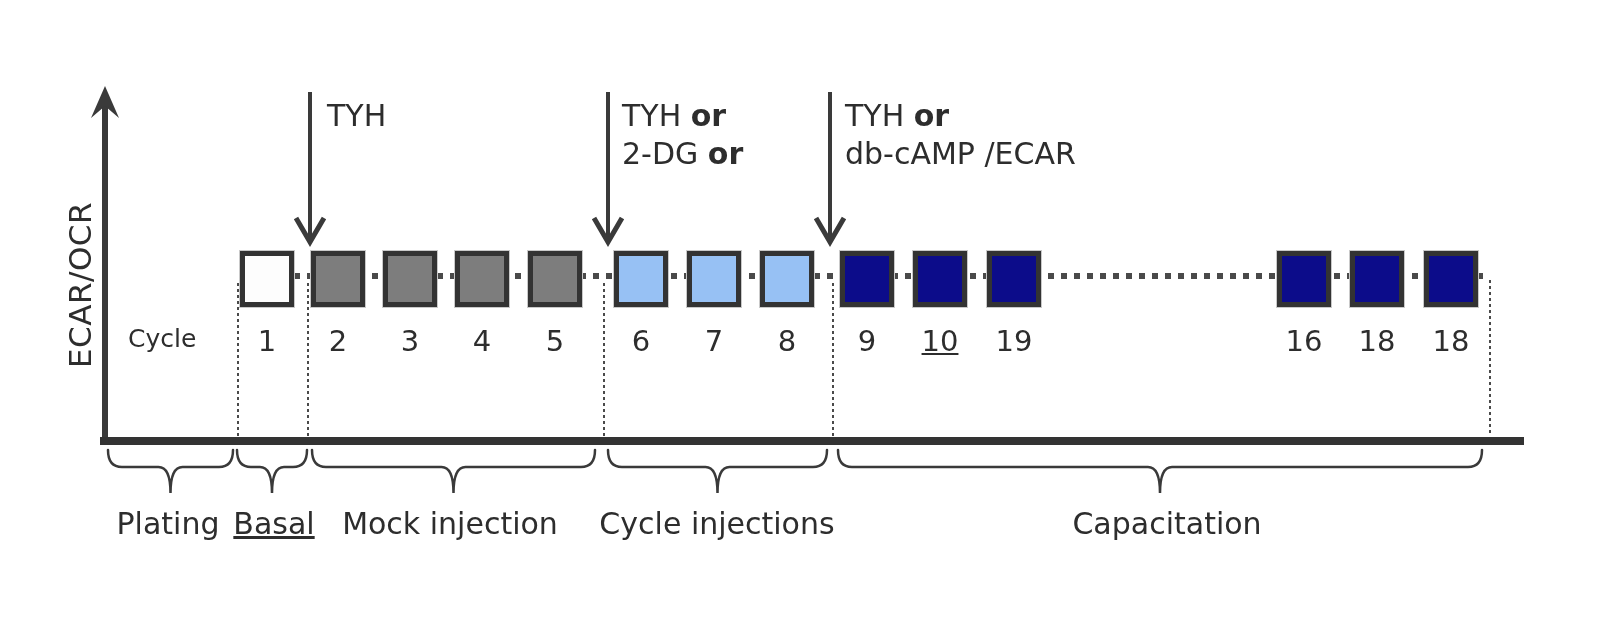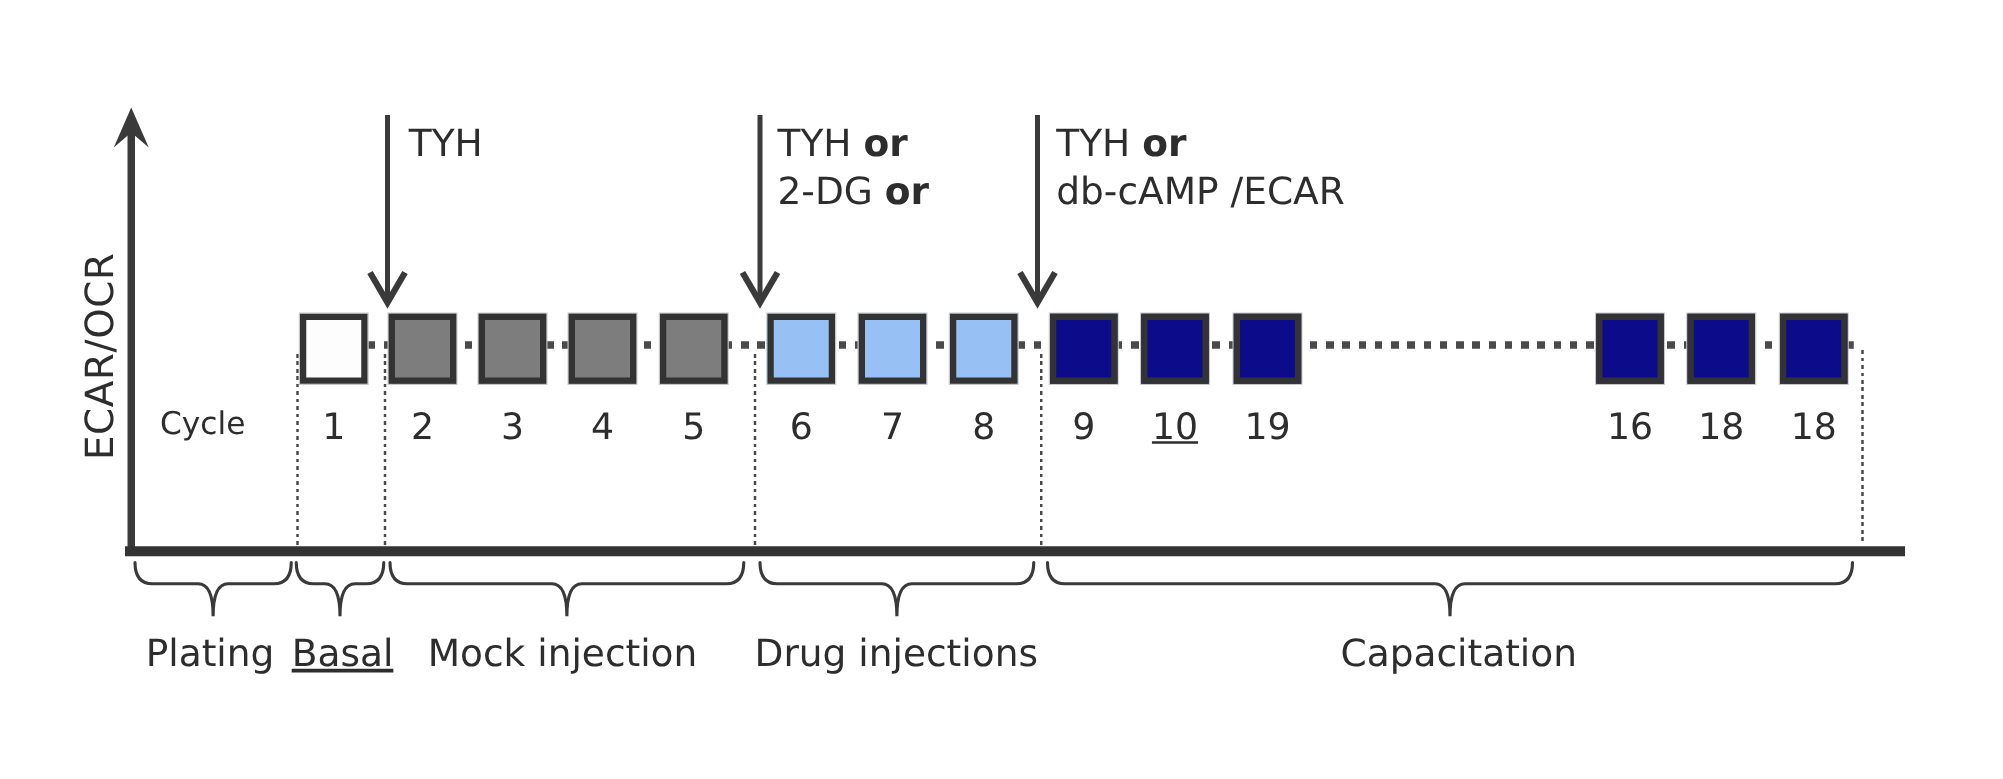--- a/index.html
+++ b/index.html
@@ -129,17 +129,17 @@
       </div>
       <div class="inj" style="left: 845px;">
         <div><span>TYH </span><span class="b">or</span></div>
         <div><span>db-cAMP /ECAR</span></div>
       </div>
     </div>
   <div id="phase-labels">
       <div class="phase" style="left: 168px; text-align: center;">Plating</div>
       <div class="phase" style="left: 274px; text-decoration: underline;">Basal</div>
       <div class="phase" style="left: 450px;">Mock injection</div>
-      <div class="phase" style="left: 717px;">Drug injections</div>
+      <div class="phase" style="left: 717px;">Cycle injections</div>
       <div class="phase" style="left: 1167px; text-align: center;">Capacitation</div>
     </div>
 
 </div>
 
 </body></html>

